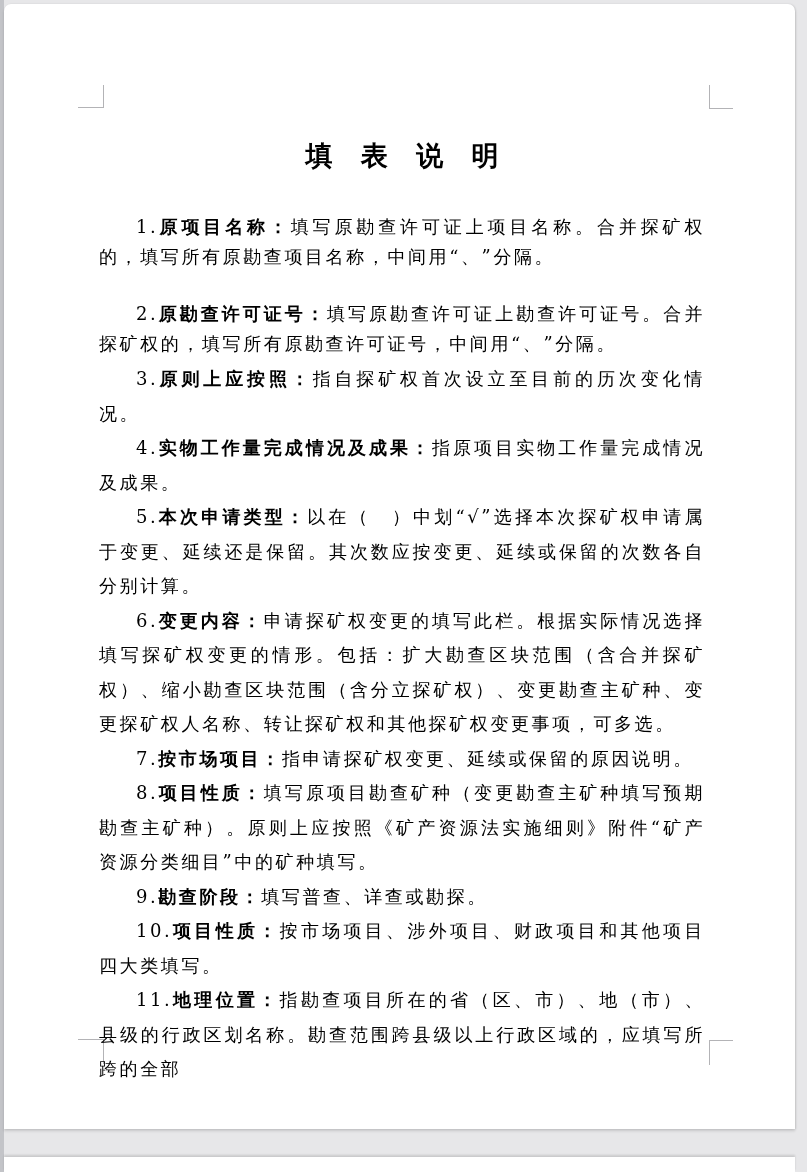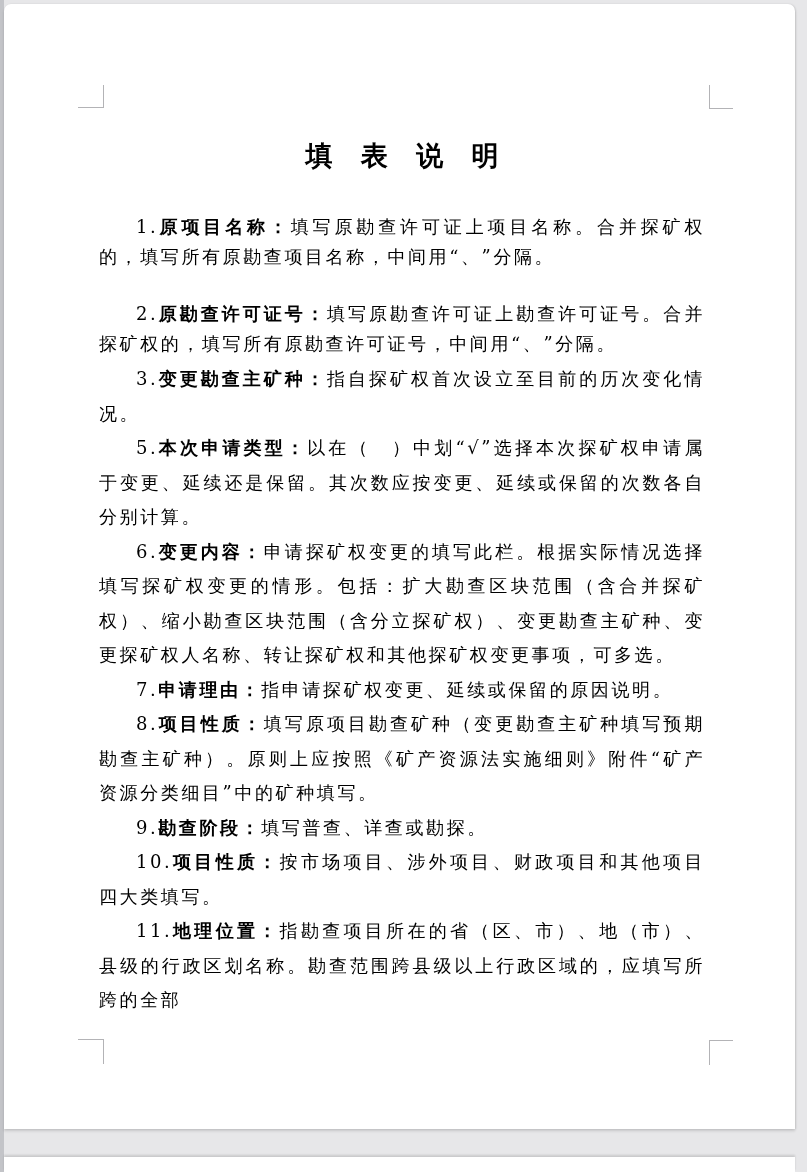--- a/index.html
+++ b/index.html
@@ -92,24 +92,25 @@
     <div class="mark mark-bl"></div>
     <div class="mark mark-br"></div>
   </div>
 
   <div class="content">
     <h1 class="doc-title">填表说明</h1>
 
     <div class="instructions">
       <p class="tight first"><span>1.</span><b>原项目名称：</b><span>填写原勘查许可证上项目名称。合并探矿权的，填写所有原勘查项目名称，中间用“、”分隔。</span></p>
       <p class="tight second"><span>2.</span><b>原勘查许可证号：</b><span>填写原勘查许可证上勘查许可证号。合并探矿权的，填写所有原勘查许可证号，中间用“、”分隔。</span></p>
-      <p class="normal"><span>3.</span><b>变更勘查主矿种：</b><span>指自探矿权首次设立至目前的历次变化情况。</span></p>
+      <p class="normal"><span>3.</span><b>原则上应按照：</b><span>指自探矿权首次设立至目前的历次变化情况。</span></p>
+      <p class="normal"><span>4.</span><b>实物工作量完成情况及成果：</b><span>指原项目实物工作量完成情况及成果。</span></p>
       <p class="normal"><span>5.</span><b>本次申请类型：</b><span>以在（　）中划“√”选择本次探矿权申请属于变更、延续还是保留。其次数应按变更、延续或保留的次数各自分别计算。</span></p>
       <p class="normal"><span>6.</span><b>变更内容：</b><span>申请探矿权变更的填写此栏。根据实际情况选择填写探矿权变更的情形。包括：扩大勘查区块范围（含合并探矿权）、缩小勘查区块范围（含分立探矿权）、变更勘查主矿种、变更探矿权人名称、转让探矿权和其他探矿权变更事项，可多选。</span></p>
-      <p class="normal"><span>7.</span><b>申请理由：</b><span>指申请探矿权变更、延续或保留的原因说明。</span></p>
+      <p class="normal"><span>7.</span><b>按市场项目：</b><span>指申请探矿权变更、延续或保留的原因说明。</span></p>
       <p class="normal"><span>8.</span><b>项目性质：</b><span>填写原项目勘查矿种（变更勘查主矿种填写预期勘查主矿种）。原则上应按照《矿产资源法实施细则》附件“矿产资源分类细目”中的矿种填写。</span></p>
       <p class="normal"><span>9.</span><b>勘查阶段：</b><span>填写普查、详查或勘探。</span></p>
       <p class="normal"><span>10.</span><b>项目性质：</b><span>按市场项目、涉外项目、财政项目和其他项目四大类填写。</span></p>
       <p class="normal"><span>11.</span><b>地理位置：</b><span>指勘查项目所在的省（区、市）、地（市）、县级的行政区划名称。勘查范围跨县级以上行政区域的，应填写所跨的全部</span></p>
     </div>
   </div>
 
   <div class="page-next"></div>
 </div>
 

